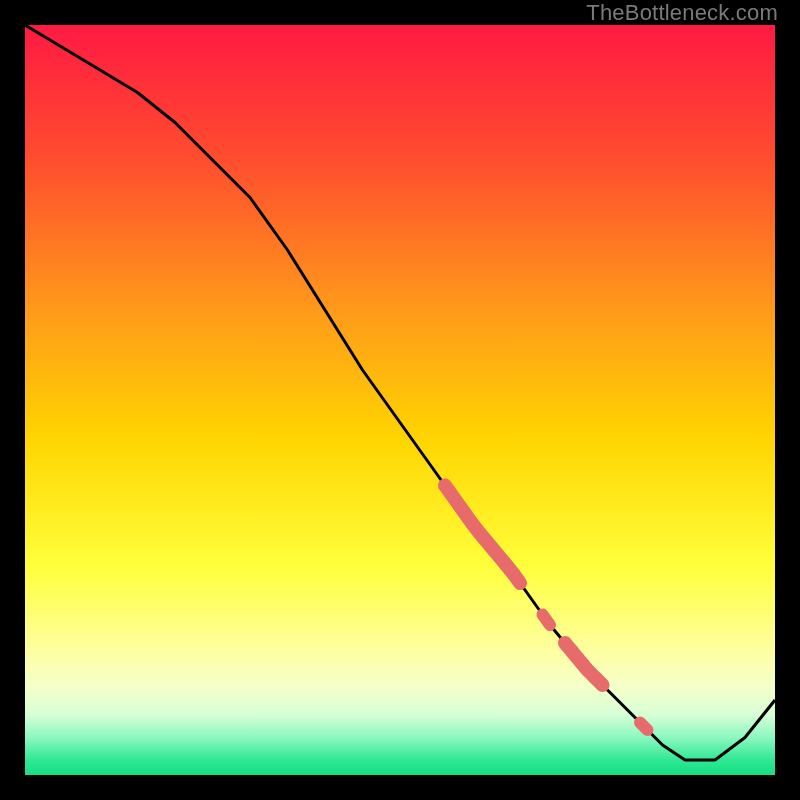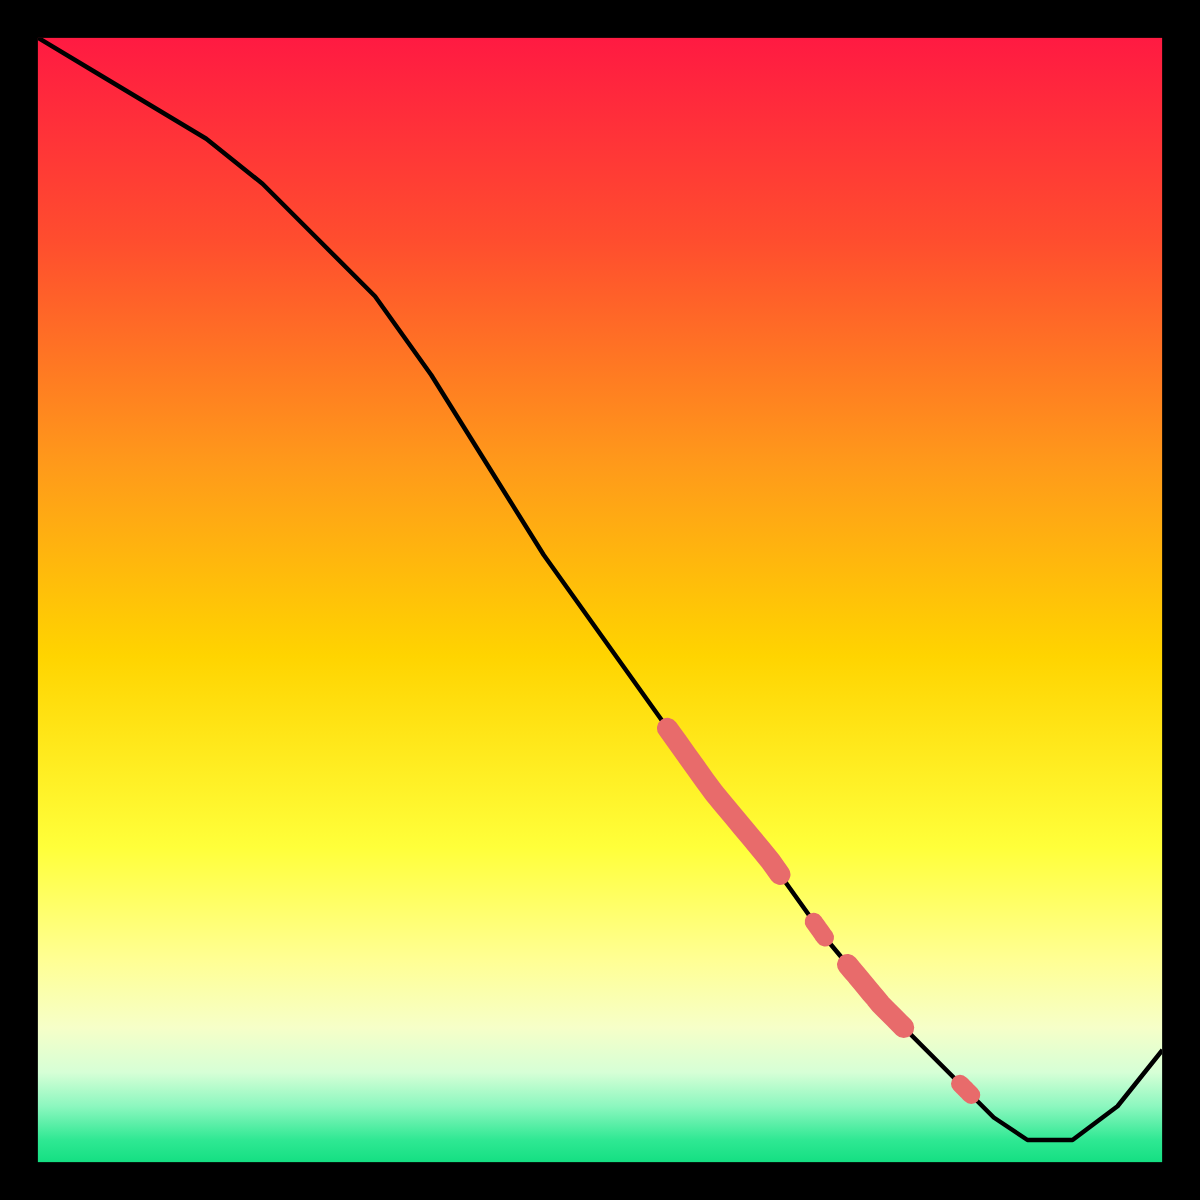--- a/index.html
+++ b/index.html
@@ -71,13 +71,14 @@
       <g id="chart-layer">
           <path d="M0.0 0.0 L37.5 22.5 L75.0 45.0 L112.5 67.5 L150.0 97.5 L187.5 135.0 L225.0 172.5 L262.5 225.0 L300.0 285.0 L337.5 345.0 L375.0 397.5 L412.5 450.0 L450.0 502.5 L487.5 547.5 L525.0 600.0 L562.5 645.0 L600.0 682.5 L637.5 720.0 L660.0 735.0 L690.0 735.0 L720.0 712.5 L750.0 675.0 " fill="none" stroke="#000000" stroke-width="3" stroke-linejoin="round"></path>
           <path d="M420.0 460.5 L426.3 469.3 L432.5 478.0 L438.8 486.8 L445.0 495.5 L451.3 504.0 L457.5 511.5 L463.8 519.0 L470.0 526.5 L476.3 534.0 L482.5 541.5 L488.8 549.3 L495.0 558.0 " fill="none" stroke="#e86b6b" stroke-linecap="round" stroke-width="14"></path>
           <path d="M517.5 589.5 L518.1 590.4 L518.8 591.3 L519.4 592.1 L520.0 593.0 L520.6 593.9 L521.3 594.8 L521.9 595.6 L522.5 596.5 L523.1 597.4 L523.7 598.3 L524.4 599.1 L525.0 600.0 " fill="none" stroke="#e86b6b" stroke-linecap="round" stroke-width="12"></path>
           <path d="M540.0 618.0 L543.1 621.8 L546.3 625.5 L549.4 629.3 L552.5 633.0 L555.6 636.8 L558.8 640.5 L561.9 644.3 L565.0 647.5 L568.1 650.6 L571.3 653.8 L574.4 656.9 L577.5 660.0 " fill="none" stroke="#e86b6b" stroke-linecap="round" stroke-width="14"></path>
           <path d="M615.0 697.5 L615.6 698.1 L616.3 698.8 L616.9 699.4 L617.5 700.0 L618.1 700.6 L618.8 701.3 L619.4 701.9 L620.0 702.5 L620.6 703.1 L621.2 703.8 L621.9 704.4 L622.5 705.0 " fill="none" stroke="#e86b6b" stroke-linecap="round" stroke-width="12"></path>
         </g>
     </svg>
   </div>
 
+  <div class="watermark">TheBottleneck.com</div>
 </div>
 
 </body></html>

